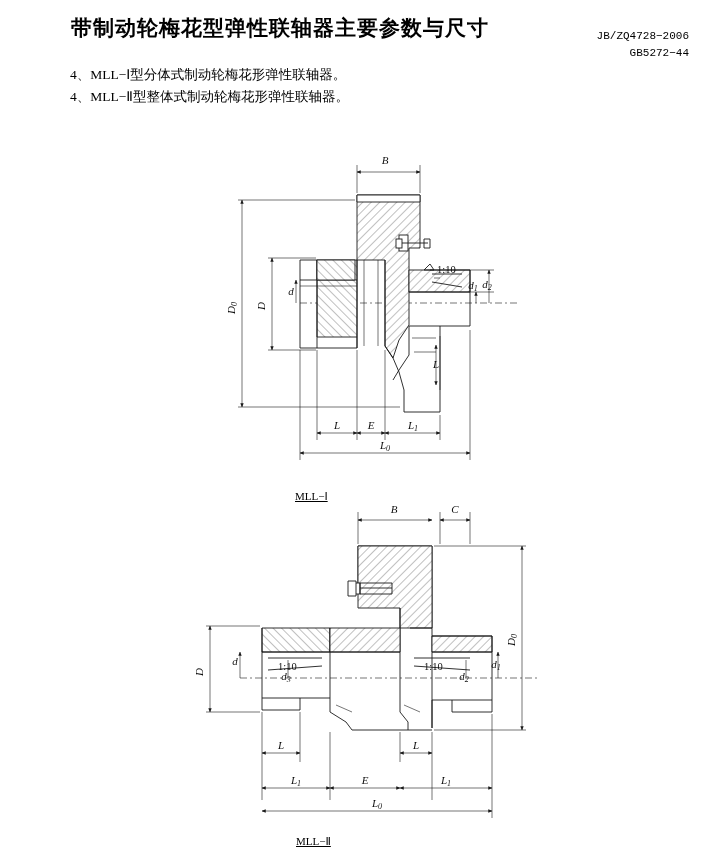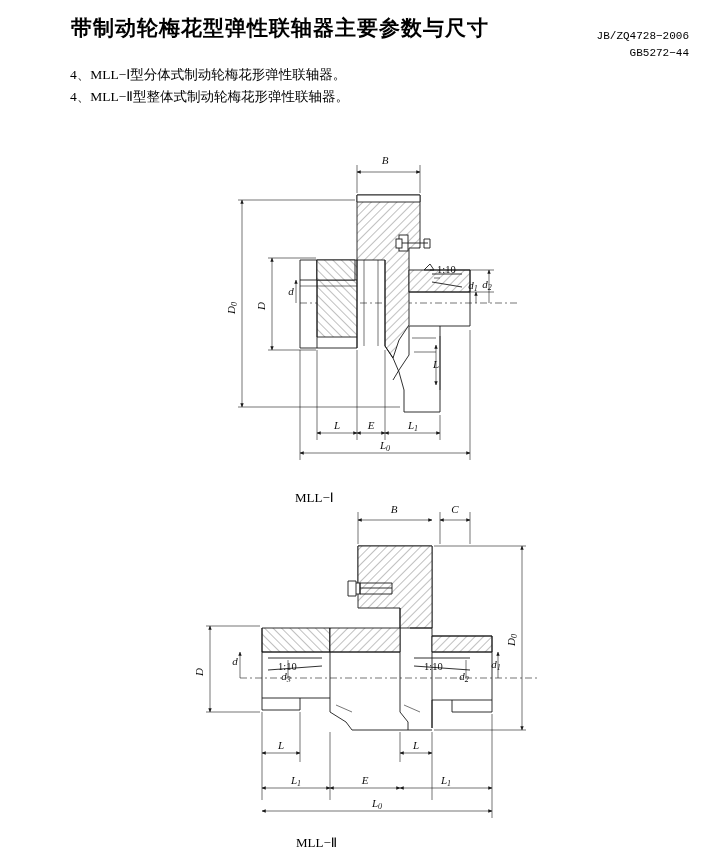--- a/index.html
+++ b/index.html
@@ -53,23 +53,24 @@
   }
   
   .fig {
     position: absolute;
     left: 0;
     top: 0;
     width: 725px;
   }
   .fig-caption {
     position: absolute;
-    font-size: 13px;
+    font-size: 11px;
     font-family: "Liberation Serif", serif;
     white-space: nowrap;
+    text-decoration: underline;
   }
   svg { display: block; }
   .ln { stroke: #1a1a1a; stroke-width: 0.9; fill: none; }
   .ln-thin { stroke: #1a1a1a; stroke-width: 0.6; fill: none; }
   .ln-dash { stroke: #1a1a1a; stroke-width: 0.6; fill: none; stroke-dasharray: 7 3 2 3; }
   .hatch-a { fill: url(#hatchA); stroke: #1a1a1a; stroke-width: 0.9; }
   .hatch-b { fill: url(#hatchB); stroke: #1a1a1a; stroke-width: 0.9; }
   .solidfill { fill: #ffffff; stroke: #1a1a1a; stroke-width: 0.9; }
   .dimtext-i {
     font-family: "Liberation Serif", serif;

